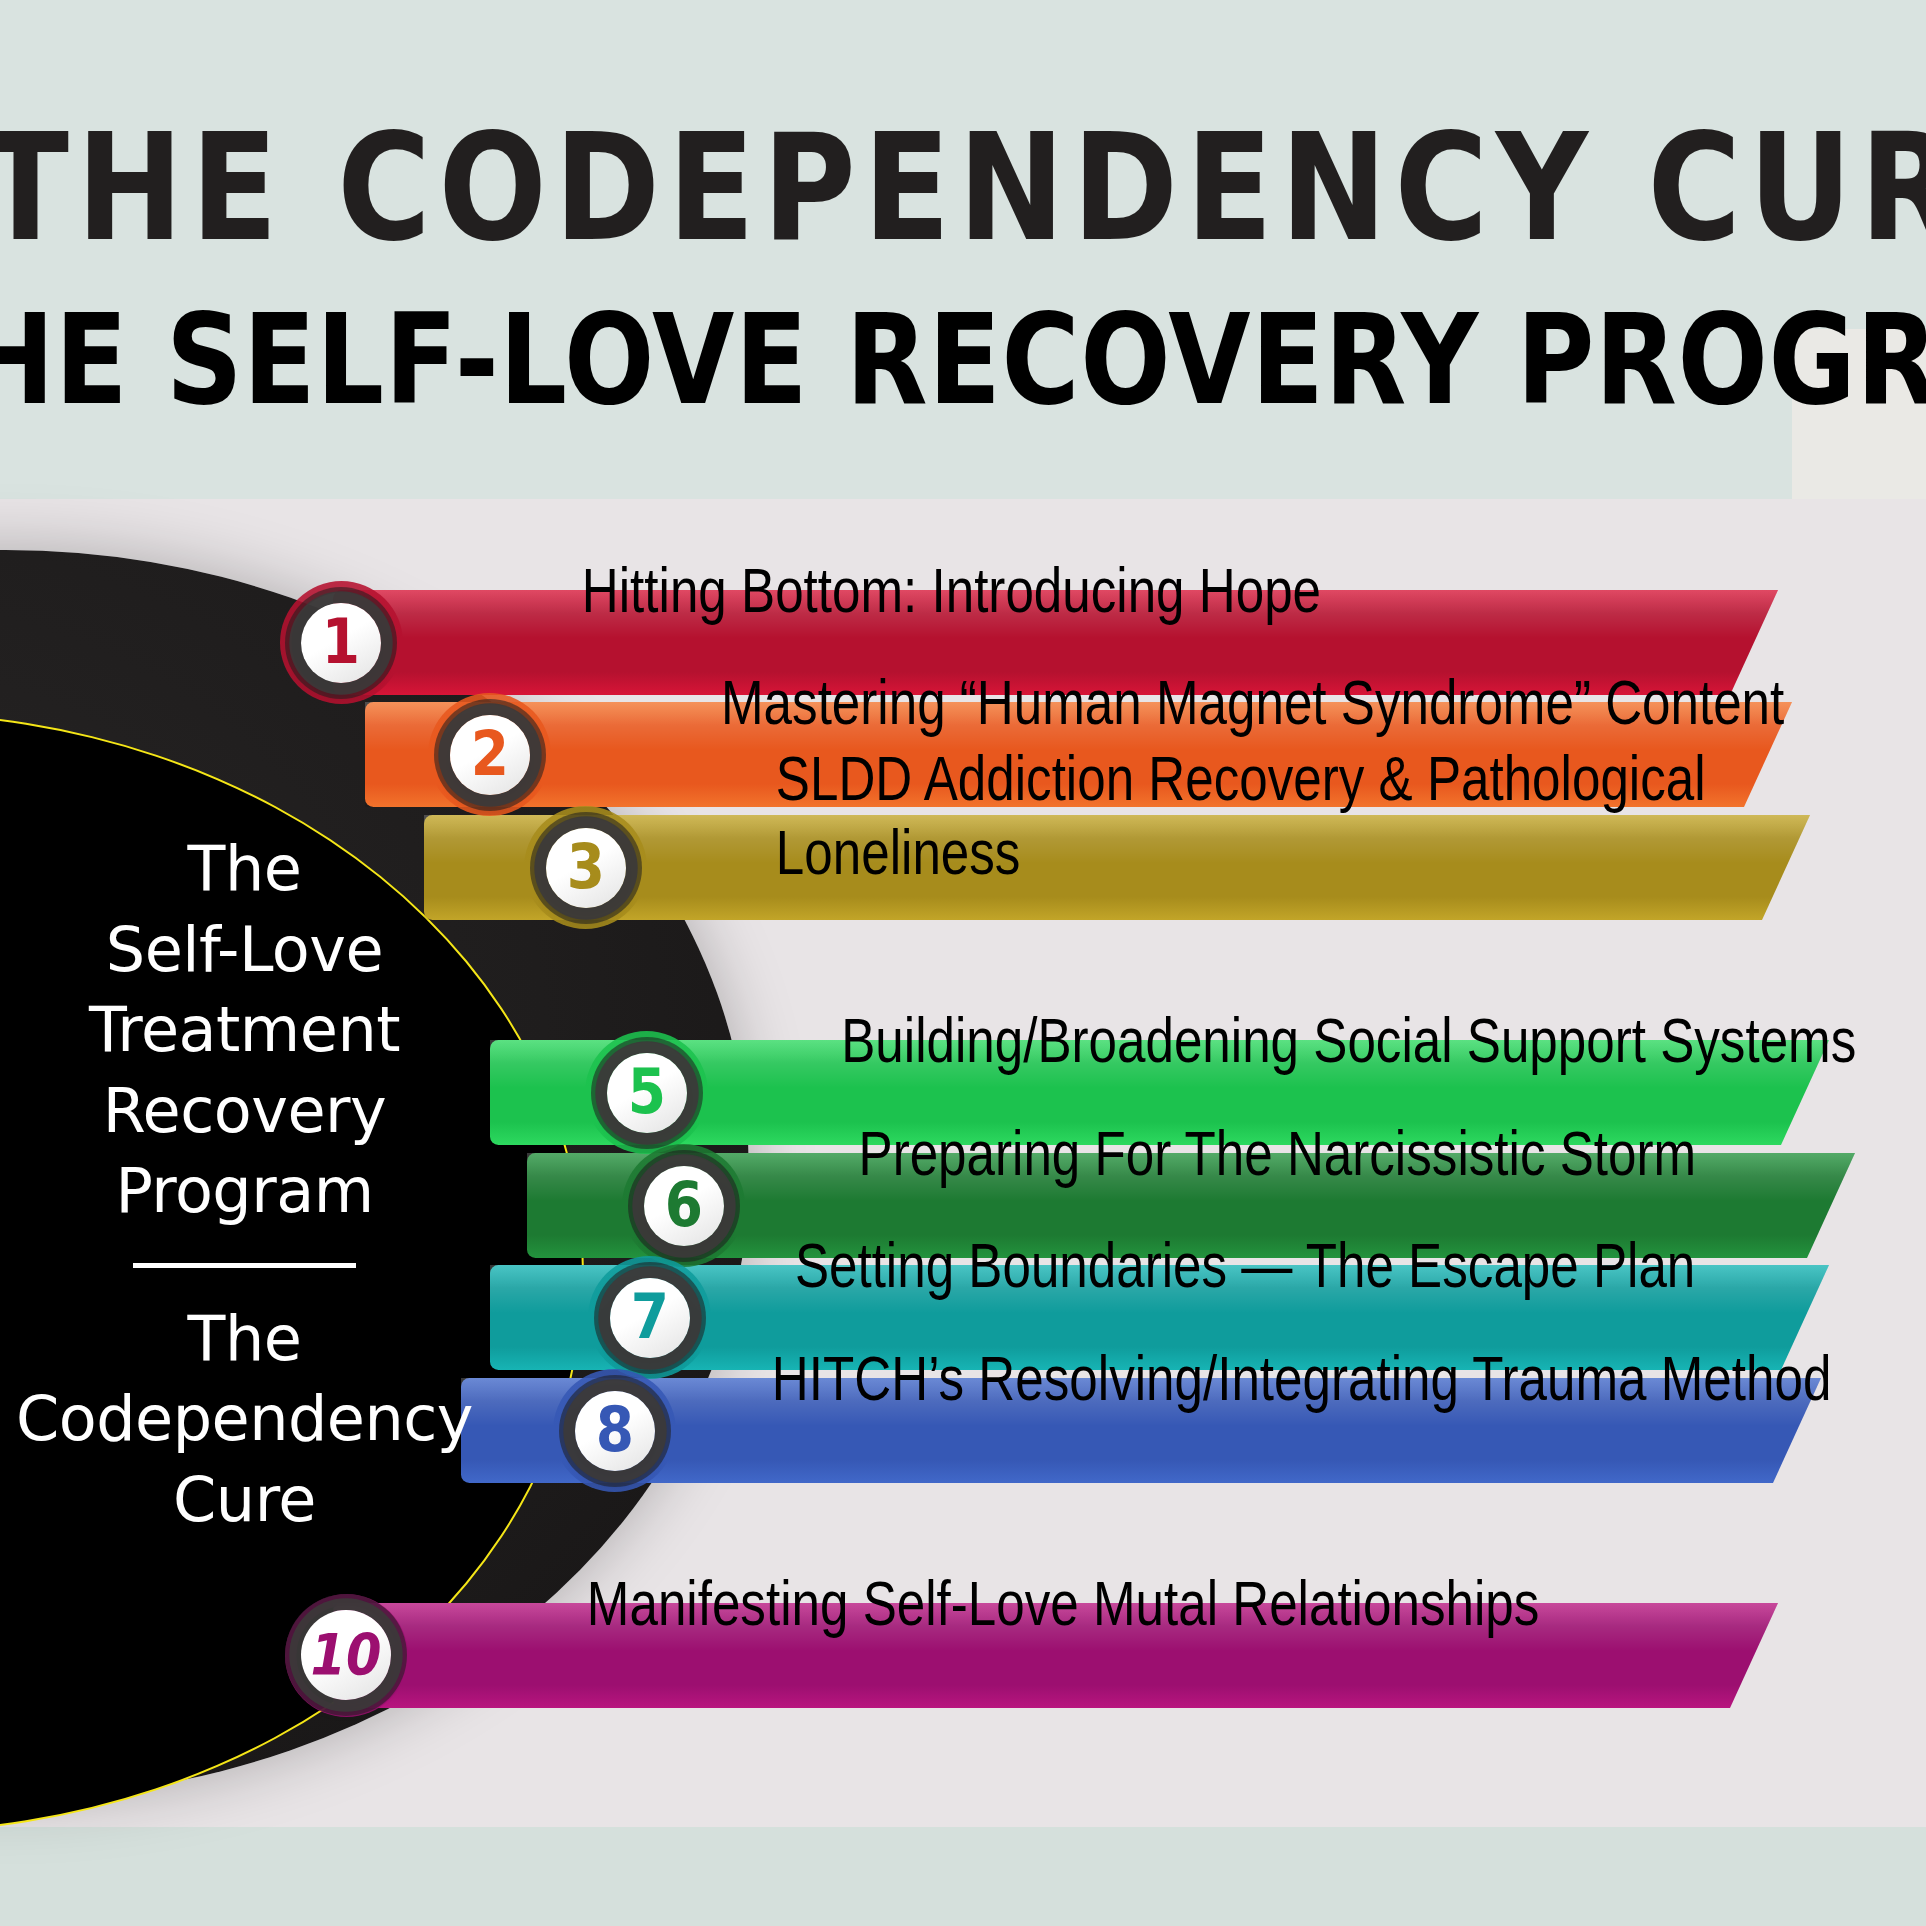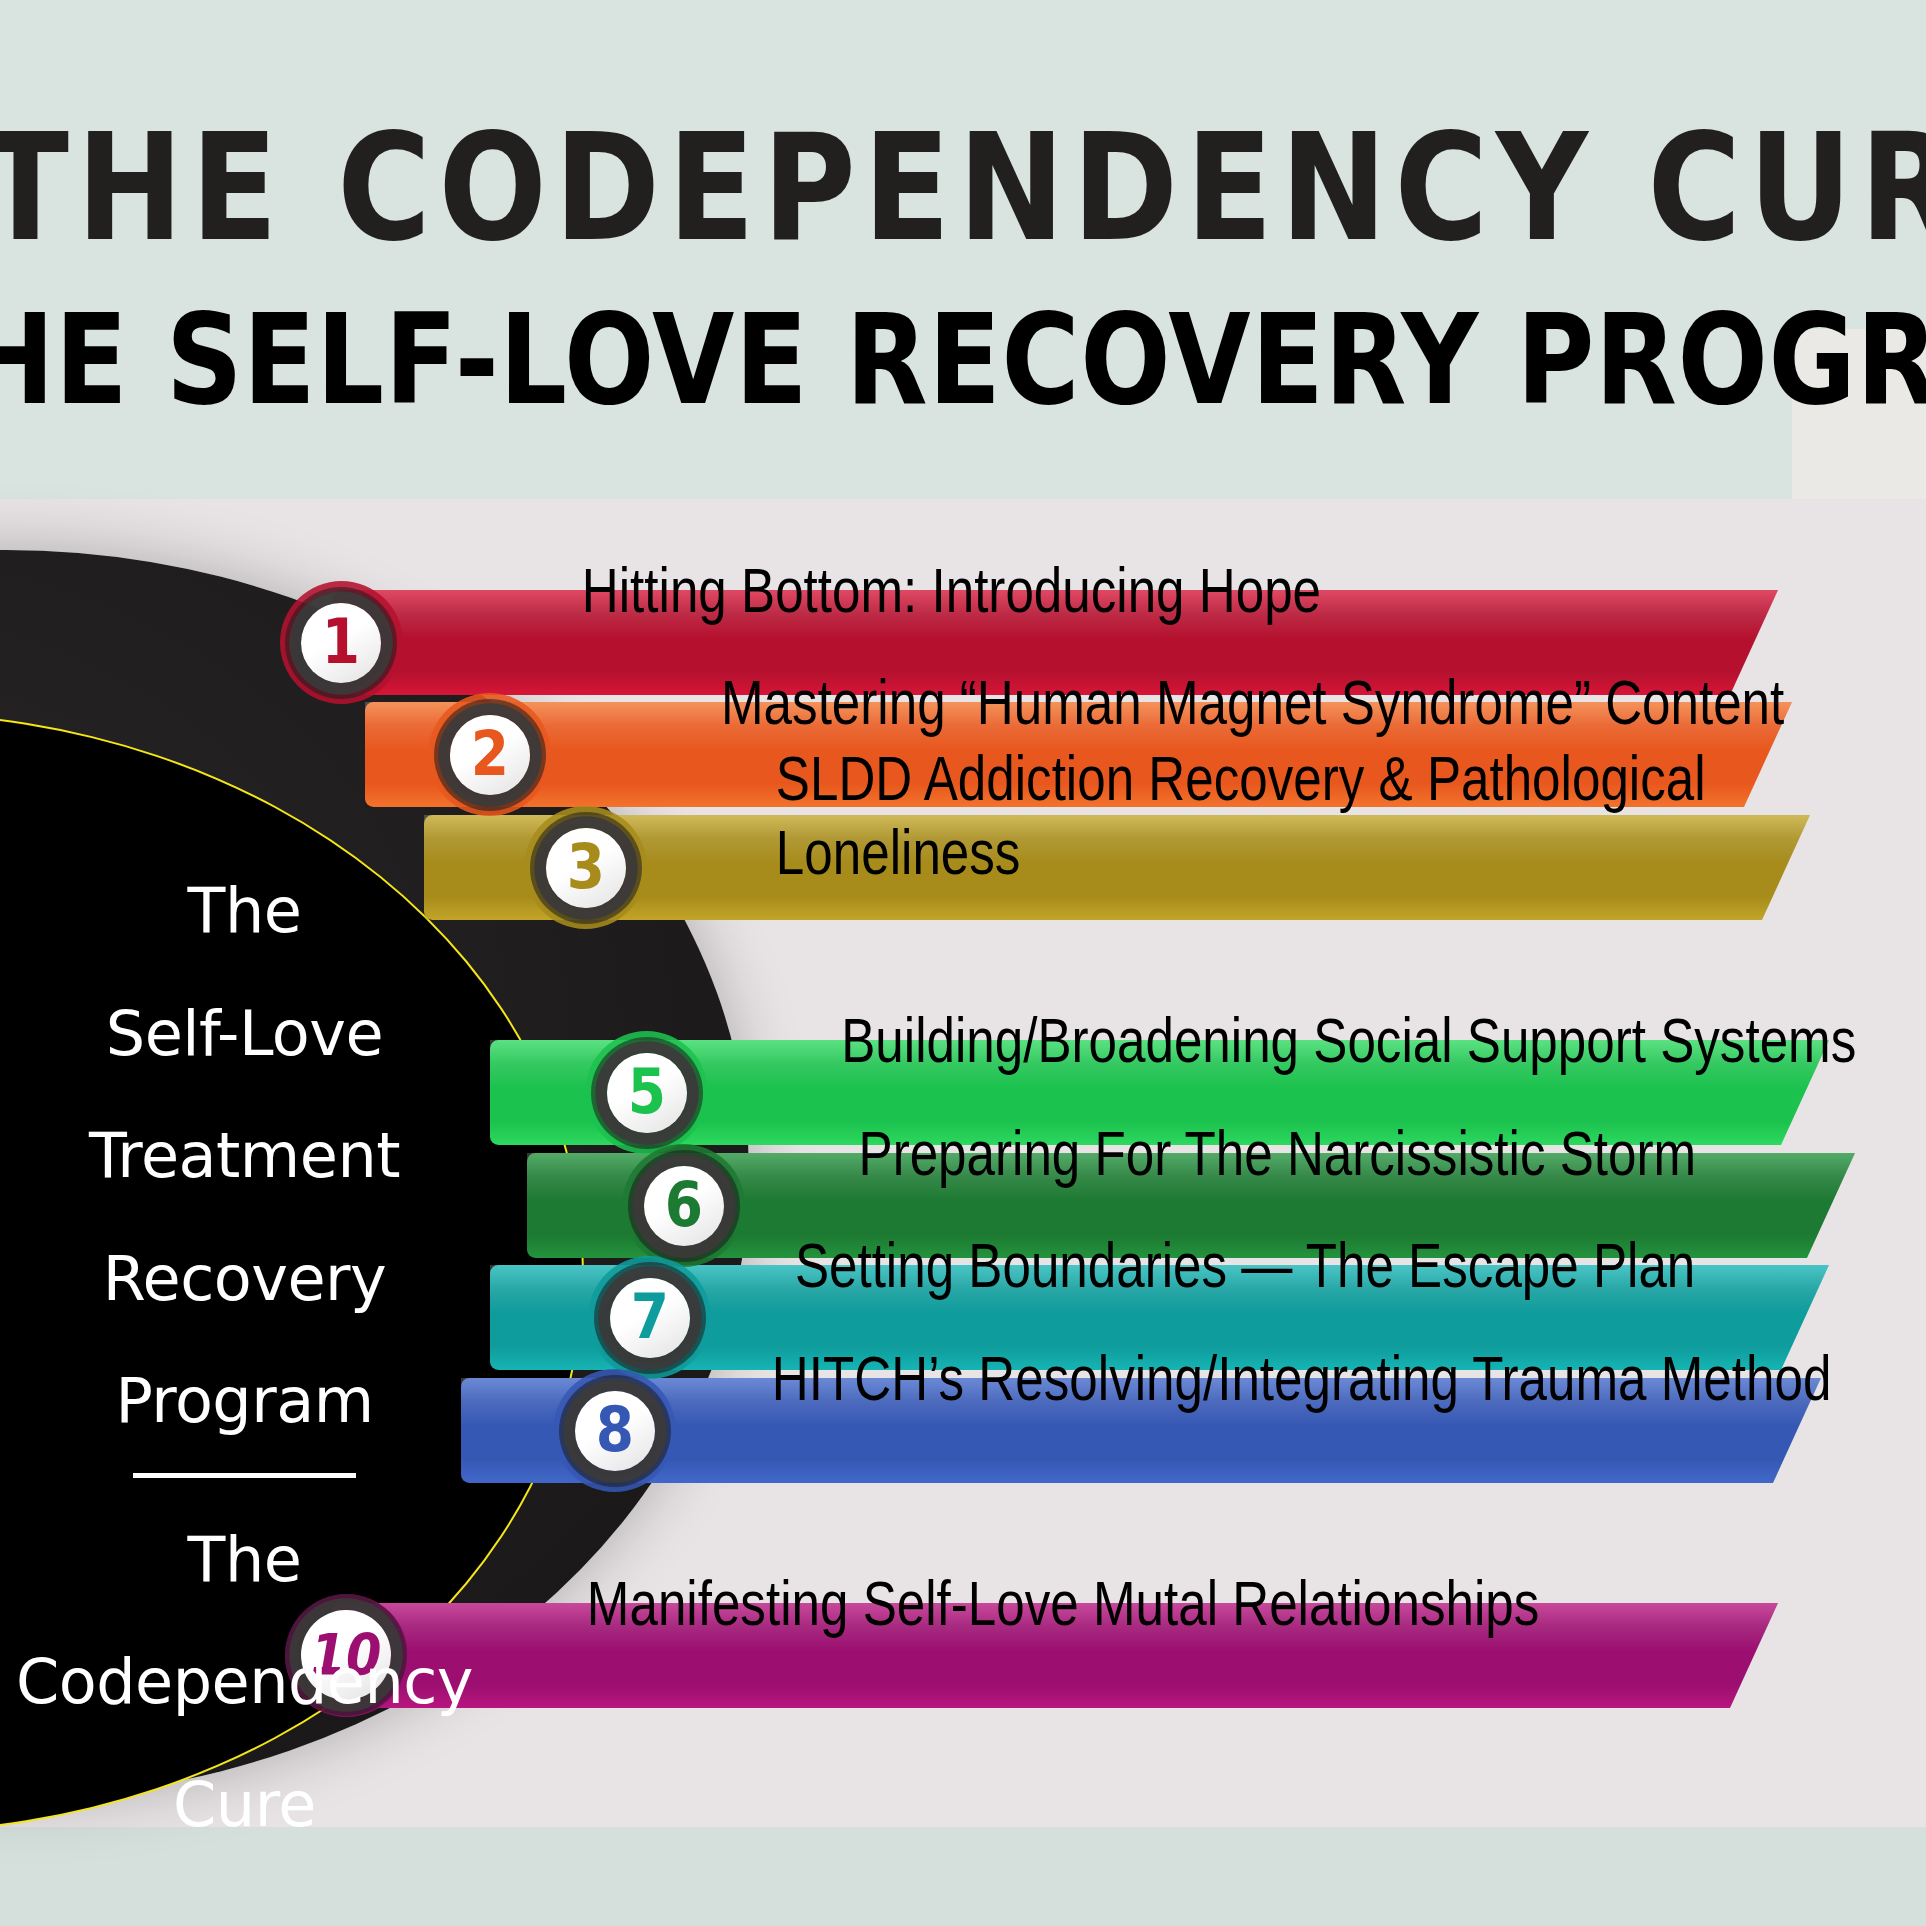--- a/index.html
+++ b/index.html
@@ -91,21 +91,21 @@
     left:0px;top:829px;width:489px;
     text-align:center;
     color:#ffffff;
     font-family:"DejaVu Sans", sans-serif;
     font-weight:400;
     font-size:62px;
     line-height:1.30;
     z-index:30;
     letter-spacing:-0.5px;
   }
-  .center-text .line{display:block;margin-top:42px;}
+  .center-text .line{display:block;}
   .center-rule{
     display:block;
     width:223px;height:4.8px;background:#ffffff;
     margin:31px auto 31px auto;
   }
 
   
   .rows{position:absolute;left:0;top:0;width:1926px;height:1926px;}
   .row{position:absolute;left:4px;width:1926px;}
 

